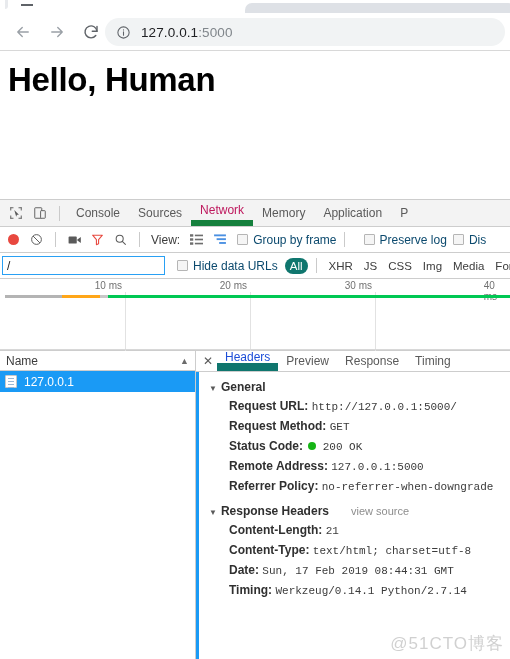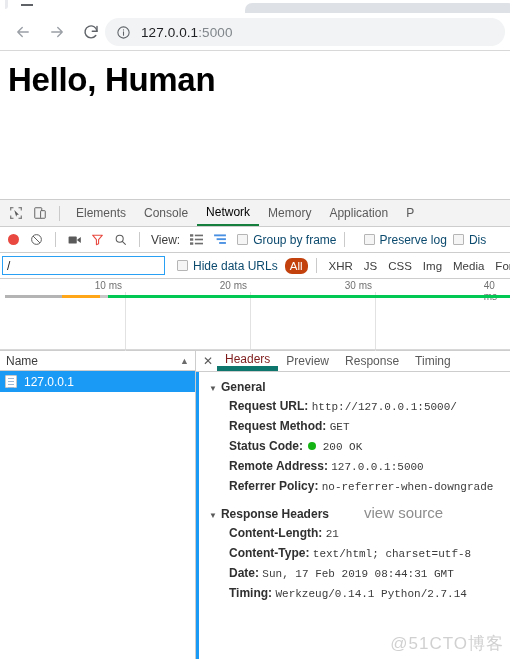--- a/index.html
+++ b/index.html
@@ -83,21 +83,21 @@
   }
   .dt-tool-icon.first { margin-left: 4px; }
   .dt-sep {
     width: 1px; height: 15px; background: #cacaca; margin: 0 7px;
   }
   .dt-tab {
     height: 26px; padding: 0 9px; display: flex; align-items: center;
     font-size: 12px; color: #5a5a5a; white-space: nowrap;
   }
   .dt-tab.active {
-    color: #000000; border-bottom: 2px solid #15803d;
+    color: #be185d; border-bottom: 6px solid #15803d;
   }
 
   .dt-toolbar {
     position: relative; height: 26px; width: 510px;
     border-bottom: 1px solid #cdcdcd;
     display: flex; align-items: center; background: #fff;
   }
   .rec-dot {
     width: 11px; height: 11px; border-radius: 50%;
     background: #e8483f; margin-left: 8px;
@@ -122,21 +122,21 @@
   .filter-input {
     width: 163px; height: 19px; margin-left: 2px;
     border: 1px solid #29a0f4; background: #fff;
     font-size: 12px; color: #222; padding: 0 4px; font-family: inherit;
     outline: none;
   }
   .pill {
     font-size: 11.5px; color: #3c3c3c; padding: 2px 5px;
     border-radius: 8px; white-space: nowrap; margin-right: 1px;
   }
-  .pill.selected { background: #c2410c; color: #fff; border-radius: 7px; }
+  .pill.selected { background: #0f766e; color: #fff; }
 
   .dt-overview {
     position: relative; width: 510px; height: 72px;
     border-bottom: 1px solid #cdcdcd; background: #fff;
   }
   .ov-ruler {
     position: absolute; top: 0; left: 0; width: 510px; height: 16px;
   }
   .ov-tick {
     position: absolute; top: 1px; font-size: 10px; color: #717171;
@@ -183,34 +183,34 @@
     display: flex; align-items: center; background: #fff;
   }
   .close-x {
     width: 18px; margin-left: 3px; text-align: center;
     font-size: 12px; color: #5a5a5a;
   }
   .sub-tab {
     height: 20px; padding: 0 8px; display: flex; align-items: center;
     font-size: 12px; color: #5a5a5a; white-space: nowrap;
   }
-  .sub-tab.active { color: #7f1d1d; border-bottom: 5px solid #0f766e; text-align: right; }
+  .sub-tab.active { color: #1d4ed8; border-bottom: 8px solid #0f766e; text-align: right; }
 
   .headers-body {
     position: absolute; top: 21px; left: 0; right: 0; bottom: 0;
     padding: 6px 0 0 0; overflow: hidden;
     border-left: 3px solid #1a9af5;
   }
   .sec-title {
     font-size: 12px; font-weight: bold; color: #303030;
     padding: 2px 0 2px 10px; display: flex; align-items: baseline;
   }
   .tri { font-size: 8px; margin-right: 4px; color: #5a5a5a; }
   .view-source {
-    font-size: 15px; font-weight: normal; color: #8d8d8d; margin-left: 35px;
+    font-size: 11px; font-weight: normal; color: #8d8d8d; margin-left: 22px;
   }
   .hdr-row {
     padding: 2.5px 0 2.5px 30px; font-size: 12px; line-height: 14px;
     white-space: nowrap;
   }
   .hdr-key { font-weight: bold; color: #303030; }
   .hdr-val {
     font-family: Liberation Mono, monospace; font-size: 11px; color: #3b3b3b;
   }
   .status-dot {
@@ -277,22 +277,22 @@
           <path d="M9 7l8 8h-3.4l-1.2 3.4z" fill="currentColor" stroke="none"></path>
         </svg>
       </div>
       <div class="dt-tool-icon">
         <svg width="14" height="14" viewBox="0 0 24 24" fill="none" stroke="currentColor" stroke-width="1.6">
           <rect x="3" y="3" width="12" height="18" rx="1"></rect>
           <rect x="13" y="8" width="8" height="13" rx="1" fill="#f3f3f3"></rect>
         </svg>
       </div>
       <div class="dt-sep"></div>
-      <div class="dt-tab">Elements</div>
       <div class="dt-tab">Console</div>
+      <div class="dt-tab">Sources</div>
       <div class="dt-tab active">Network</div>
       <div class="dt-tab">Memory</div>
       <div class="dt-tab">Application</div>
       <div class="dt-tab">P</div>
     </div>
 
     <div class="dt-toolbar">
       <div class="rec-dot"></div>
       <div class="icon-btn" style="margin-left:6px">
         <svg width="13" height="13" viewBox="0 0 24 24" fill="none" stroke="currentColor" stroke-width="1.8">

